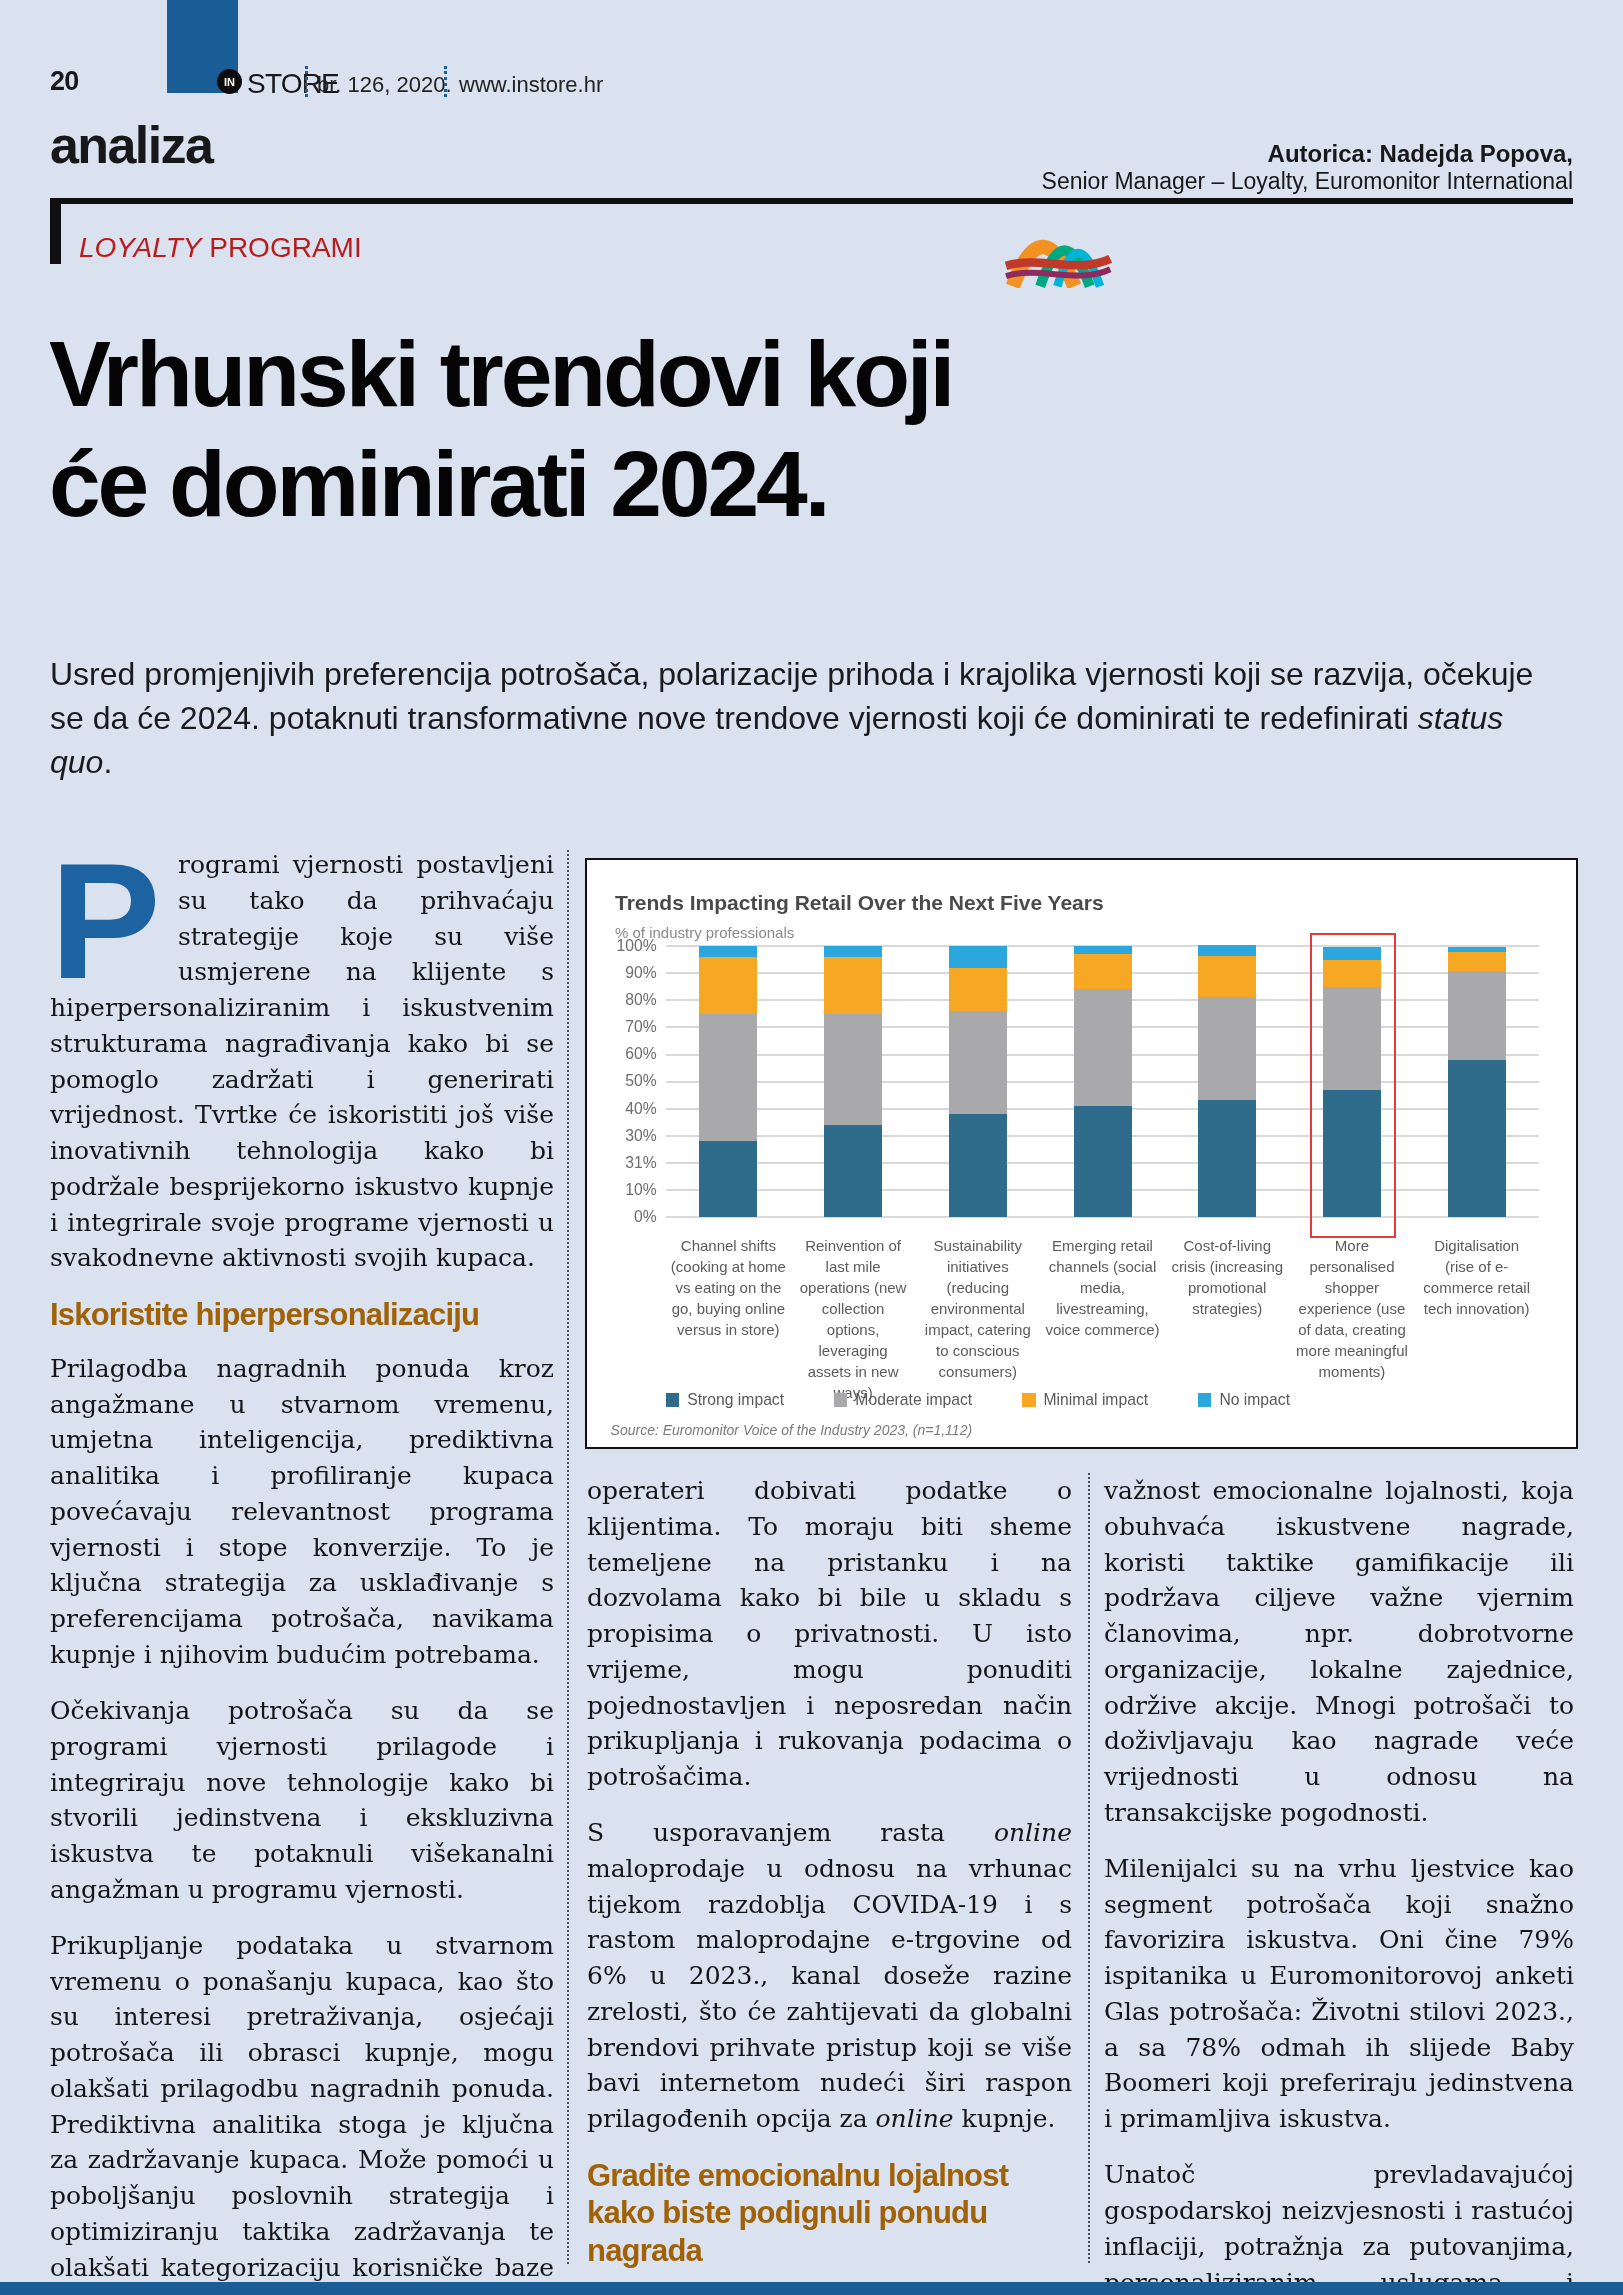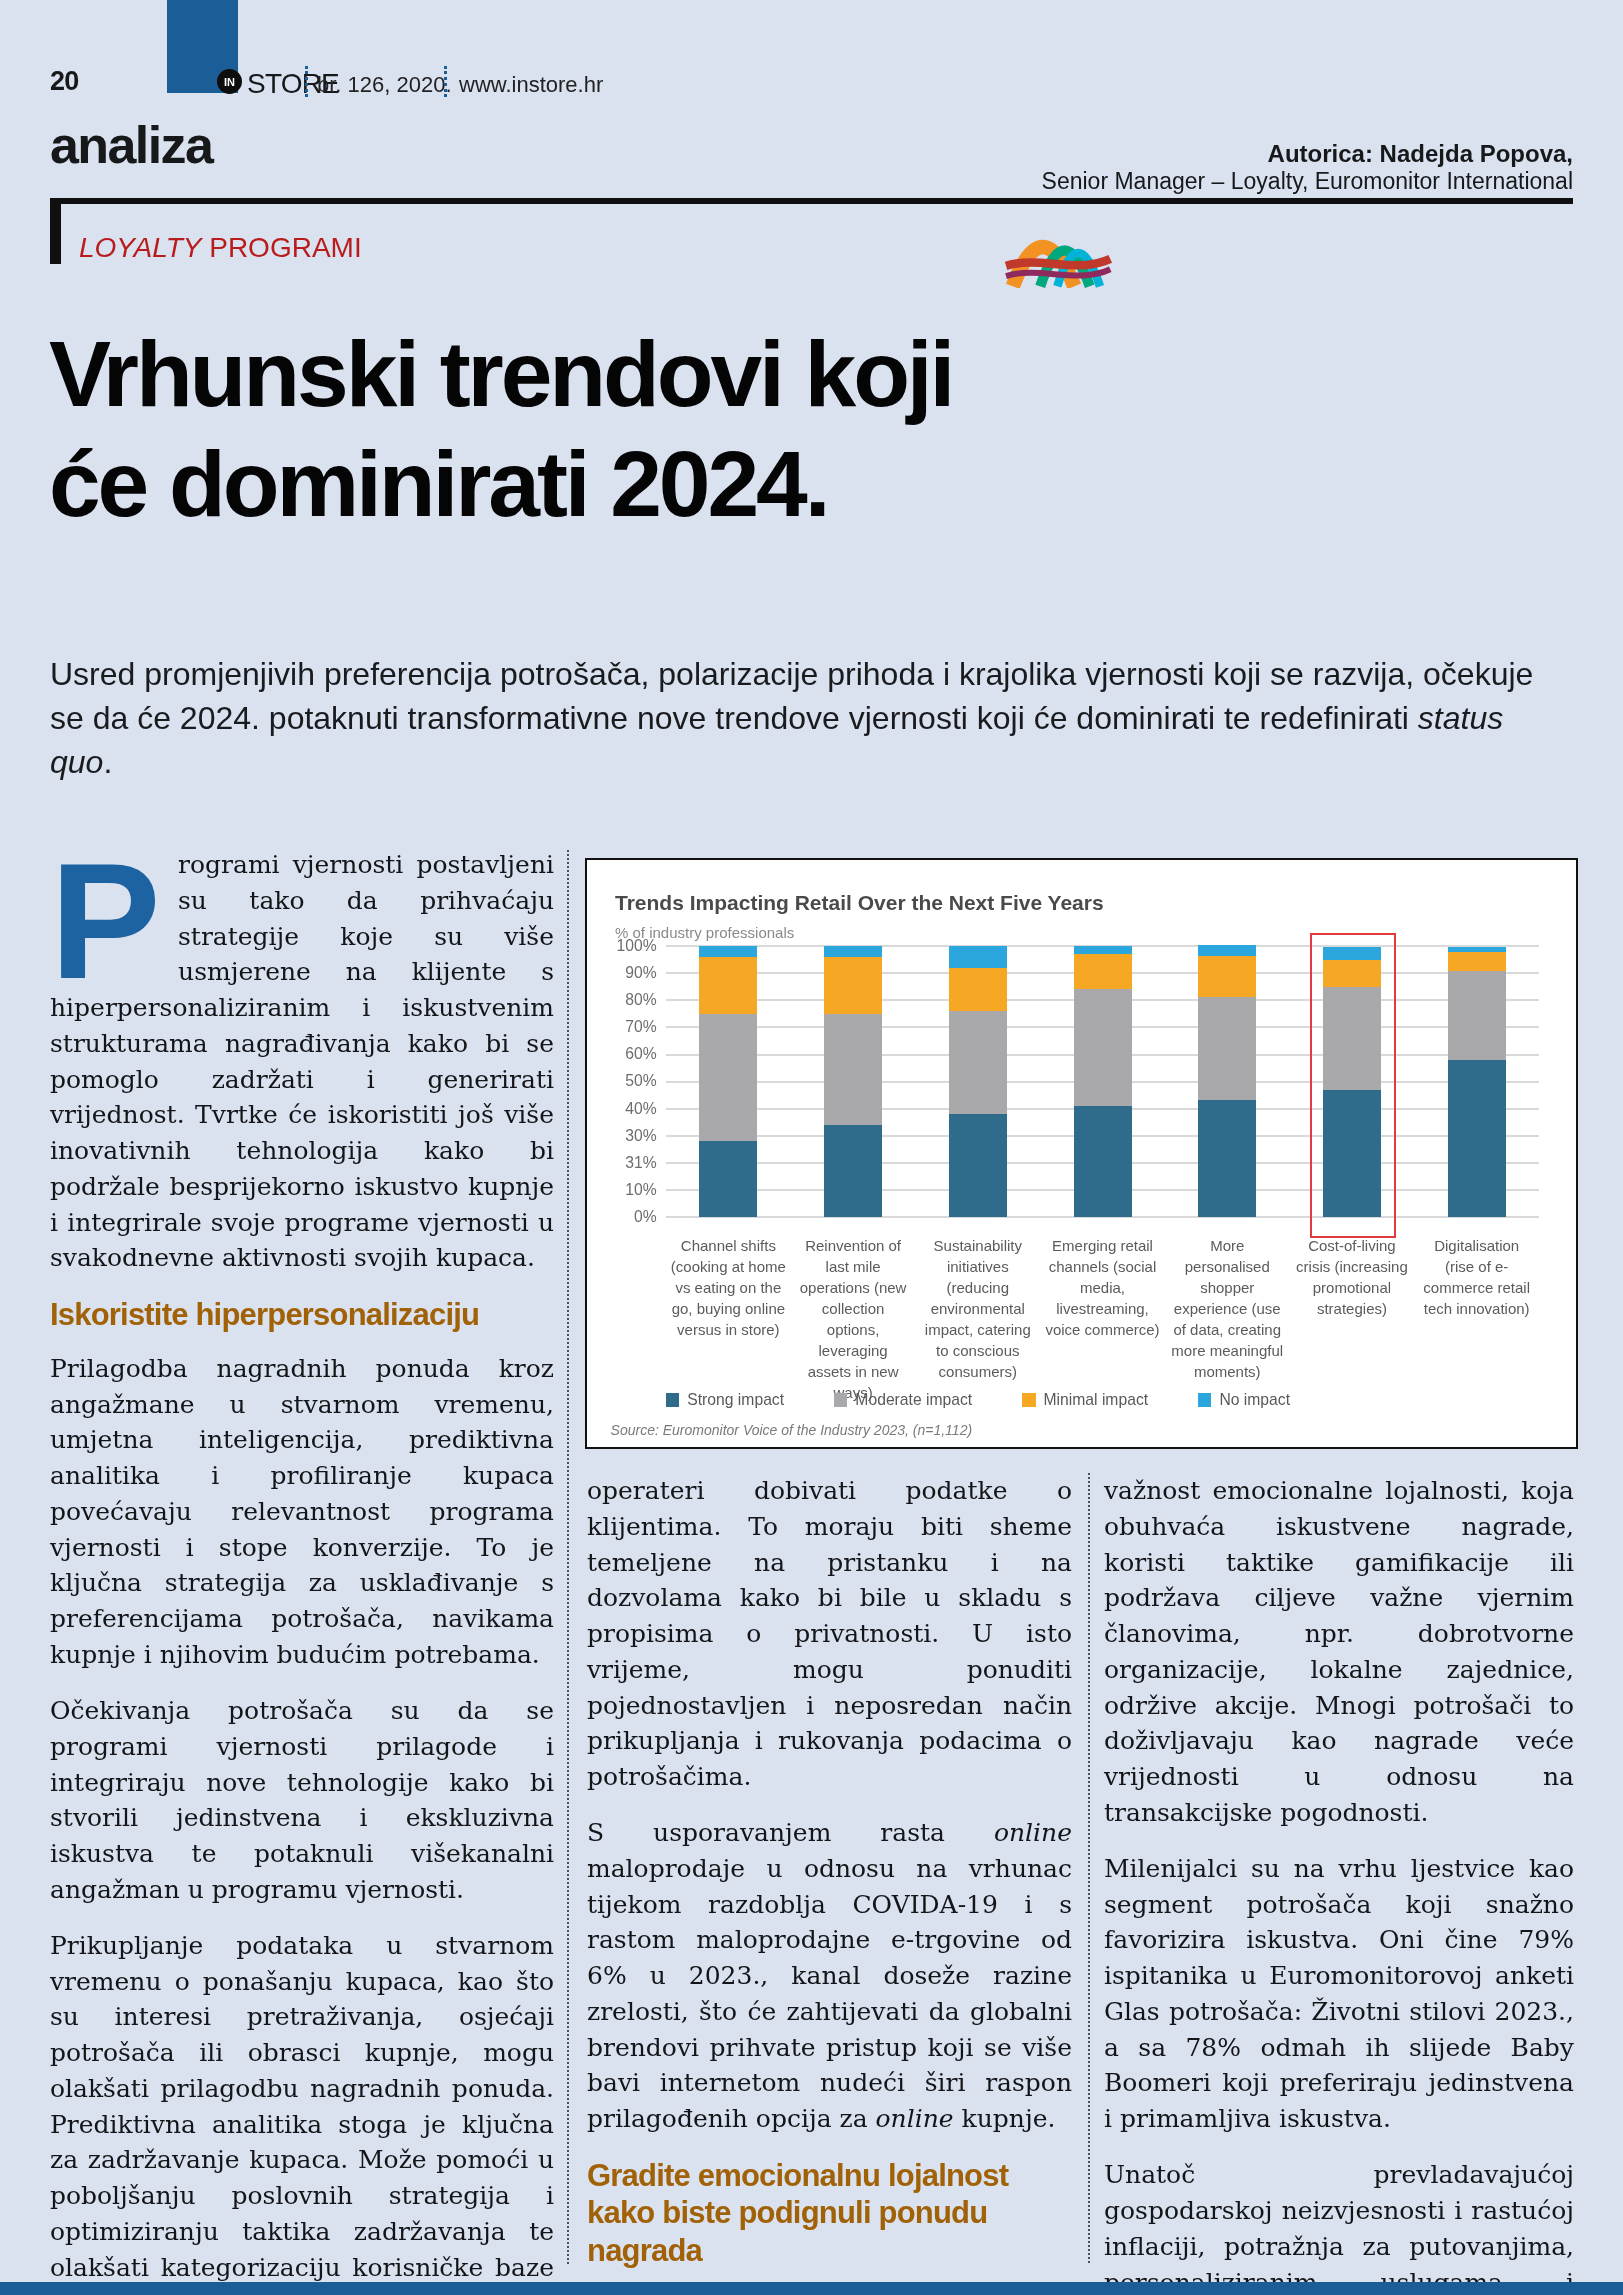--- a/index.html
+++ b/index.html
@@ -186,22 +186,22 @@
         <div class="seg" style="height: 19px; background: rgb(246, 167, 35);"></div>
         <div class="seg" style="height: 5.4px; background: rgb(43, 167, 221);"></div>
       </div>
       <div class="highlight" style="left: 644px; top: -12.6px; width: 82px; height: 301px; border-color: rgb(226, 59, 62);"></div>
     </div>
   <div class="abs cat-row" id="chart-cats">
       <div class="cat">Channel shifts (cooking at home vs eating on the go, buying online versus in store)</div>
       <div class="cat">Reinvention of last mile operations (new collection options, leveraging assets in new ways)</div>
       <div class="cat">Sustainability initiatives (reducing environmental impact, catering to conscious consumers)</div>
       <div class="cat">Emerging retail channels (social media, livestreaming, voice commerce)</div>
+      <div class="cat">Cost-of-living crisis (increasing promotional strategies)</div>
       <div class="cat">More personalised shopper experience (use of data, creating more meaningful moments)</div>
-      <div class="cat">Cost-of-living crisis (increasing promotional strategies)</div>
       <div class="cat">Digitalisation (rise of e-commerce retail tech innovation)</div>
     </div>
   <div class="abs legend" id="chart-legend">
       <div class="legend-item">
         <span class="legend-swatch" style="background: rgb(47, 108, 139);"></span>
         <span>Strong impact</span>
       </div>
       <div class="legend-item">
         <span class="legend-swatch" style="background: rgb(169, 169, 172);"></span>
         <span>Moderate impact</span>

